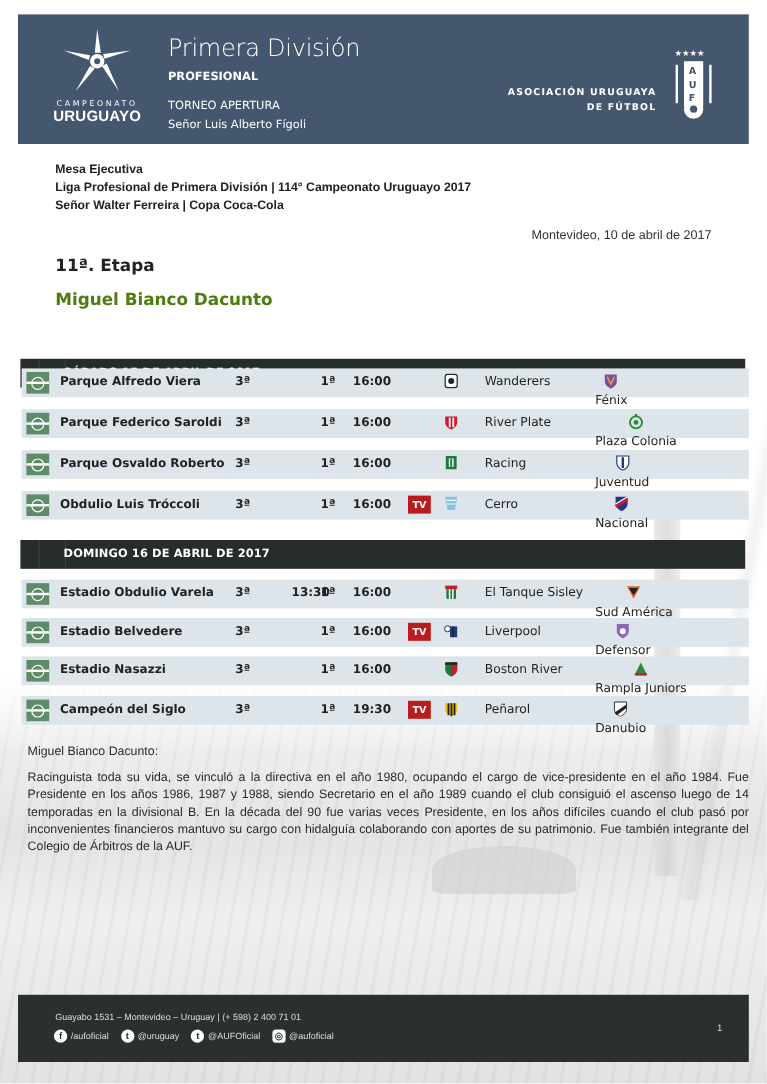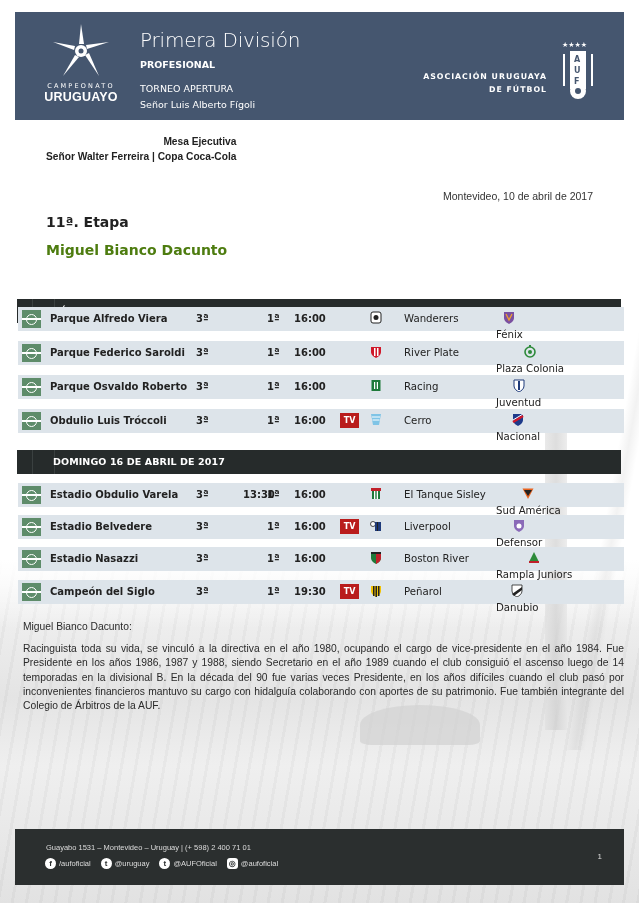--- a/index.html
+++ b/index.html
@@ -26,21 +26,21 @@
   .logo-left svg { display:block; margin: 0 auto; }
   .logo-left .camp { font-size: 6.5px; letter-spacing: 2.2px; margin-top: 2px; }
   .logo-left .uru { font-family: "Liberation Sans", sans-serif; font-weight: 700; font-size: 12.5px; letter-spacing: 0.2px; }
   .hdr-title { position:absolute; left: 125px; top: 16px; font-size: 20px; font-weight: 300; font-family: "DejaVu Sans", sans-serif; letter-spacing: -0.2px; }
   .hdr-sub { position:absolute; left: 125px; top: 47px; font-size: 9.5px; font-weight: 700; }
   .hdr-l3 { position:absolute; left: 125px; top: 71px; font-size: 9.5px; }
   .hdr-l4 { position:absolute; left: 125px; top: 87px; font-size: 9.5px; }
   .auf-text { position:absolute; right: 77px; top: 58px; text-align:right; font-size: 7.8px; font-weight:700; letter-spacing:1px; line-height: 13px; }
   .auf-logo { position:absolute; right: 29px; top: 28px; width: 34px; height: 62px; }
 
-  .intro { position:absolute; left: 46px; top: 134px; font-size: 10.2px; font-weight: 700; line-height: 15px; z-index:2; font-family: "Liberation Sans", sans-serif; color:#222;text-align:right; }
+  .intro { position:absolute; left: 46px; top: 134px; font-size: 10.2px; font-weight: 700; line-height: 15px; z-index:2; font-family: "Liberation Sans", sans-serif; color:#222; }
   .intro div { font-weight: 700; }
   .date-line { position:absolute; right: 46px; top: 190px; font-size: 10.5px; color:#333; z-index:2; font-family:"Liberation Sans", sans-serif; }
   .etapa { position:absolute; left: 46px; top: 214px; font-size: 14px; font-weight: 700; z-index:2; color:#222; font-family:"DejaVu Sans", sans-serif; }
   .honor { position:absolute; left: 46px; top: 242px; font-size: 14px; font-weight: 700; z-index:2; color:#4d7c0f; }
 
   .day-bar {
     position:absolute; left: 17px; width: 604px; height: 24px;
     background: #262b2b; color:#fff; z-index:2;
   }
   .day-bar .seg1 { position:absolute; left:0; top:0; width: 16px; height:24px; border-right:1px solid #3a4040; }
@@ -121,20 +121,21 @@
       <text x="13" y="22">A</text>
       <text x="13" y="33">U</text>
       <text x="13" y="44">F</text>
     </g>
     <circle cx="17" cy="51" r="3" fill="#45566f"></circle>
   </svg>
 </div>
 
 <div class="intro">
   <div>Mesa Ejecutiva</div>
+  <div>Liga Profesional de Primera División | 114° Campeonato Uruguayo 2017</div>
   <div>Señor Walter Ferreira | Copa Coca-Cola</div>
 </div>
 <div class="date-line">Montevideo, 10 de abril de 2017</div>
 <div class="etapa">11ª. Etapa</div>
 <div class="honor">Miguel Bianco Dacunto</div>
 
 <div class="day-bar" style="top:267px;margin-top:32px;">
   <div class="seg1"></div>
   <div class="seg2"></div>
   <div class="lbl">SÁBADO 15 DE ABRIL DE 2017</div>

